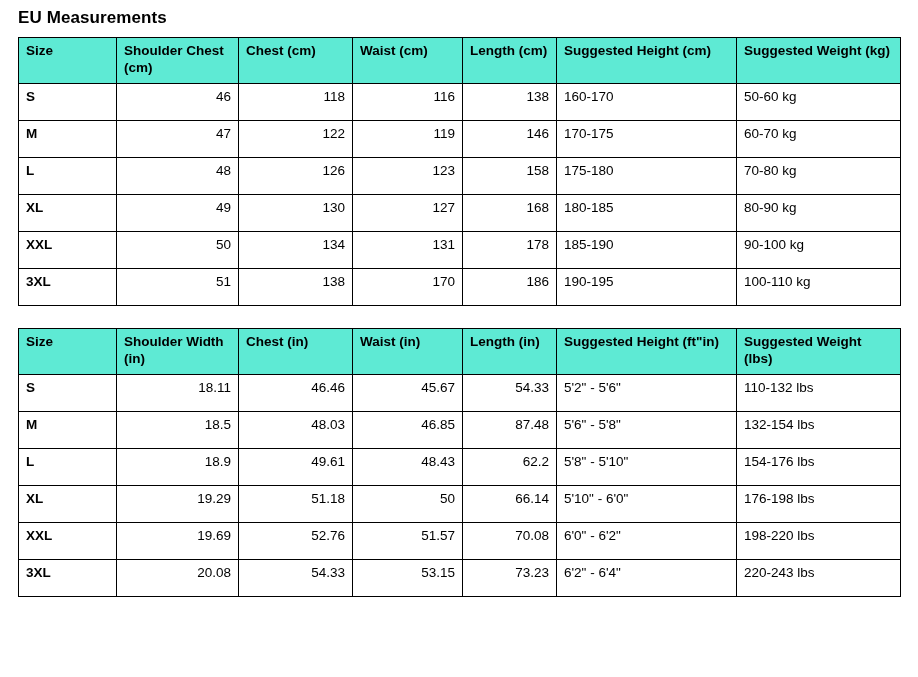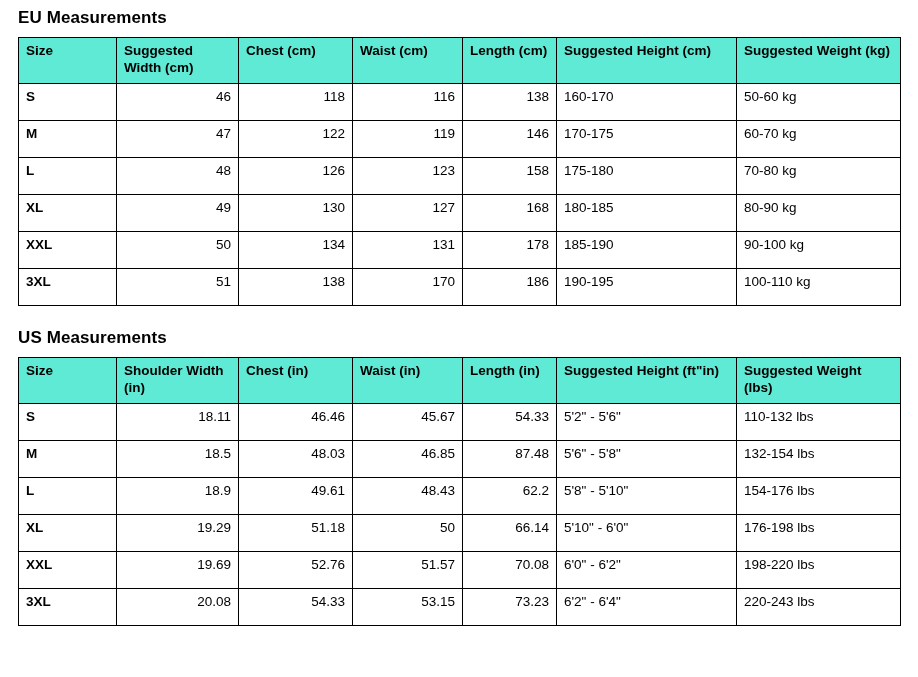--- a/index.html
+++ b/index.html
@@ -86,21 +86,21 @@
           <col class="c1">
           <col class="c2">
           <col class="c3">
           <col class="c4">
           <col class="c5">
           <col class="c6">
       </colgroup>
       <thead>
         <tr>
           <th>Size</th>
-          <th>Suggested Width (cm)</th>
+          <th>Shoulder Chest (cm)</th>
           <th>Chest (cm)</th>
           <th>Waist (cm)</th>
           <th>Length (cm)</th>
           <th>Suggested Height (cm)</th>
           <th>Suggested Weight (kg)</th>
         </tr>
       </thead>
       <tbody>
         <tr>
           <td class="size-cell">S</td>
@@ -154,21 +154,20 @@
           <td class="num">170</td>
           <td class="num">186</td>
           <td class="text">190-195</td>
           <td class="text">100-110 kg</td>
         </tr>
       </tbody>
     </table>
   </div>
 
   <div class="section">
-    <h2 class="section-title">US Measurements</h2>
     <table class="size-table">
       <colgroup>
         <col class="c0">
           <col class="c1">
           <col class="c2">
           <col class="c3">
           <col class="c4">
           <col class="c5">
           <col class="c6">
       </colgroup>

